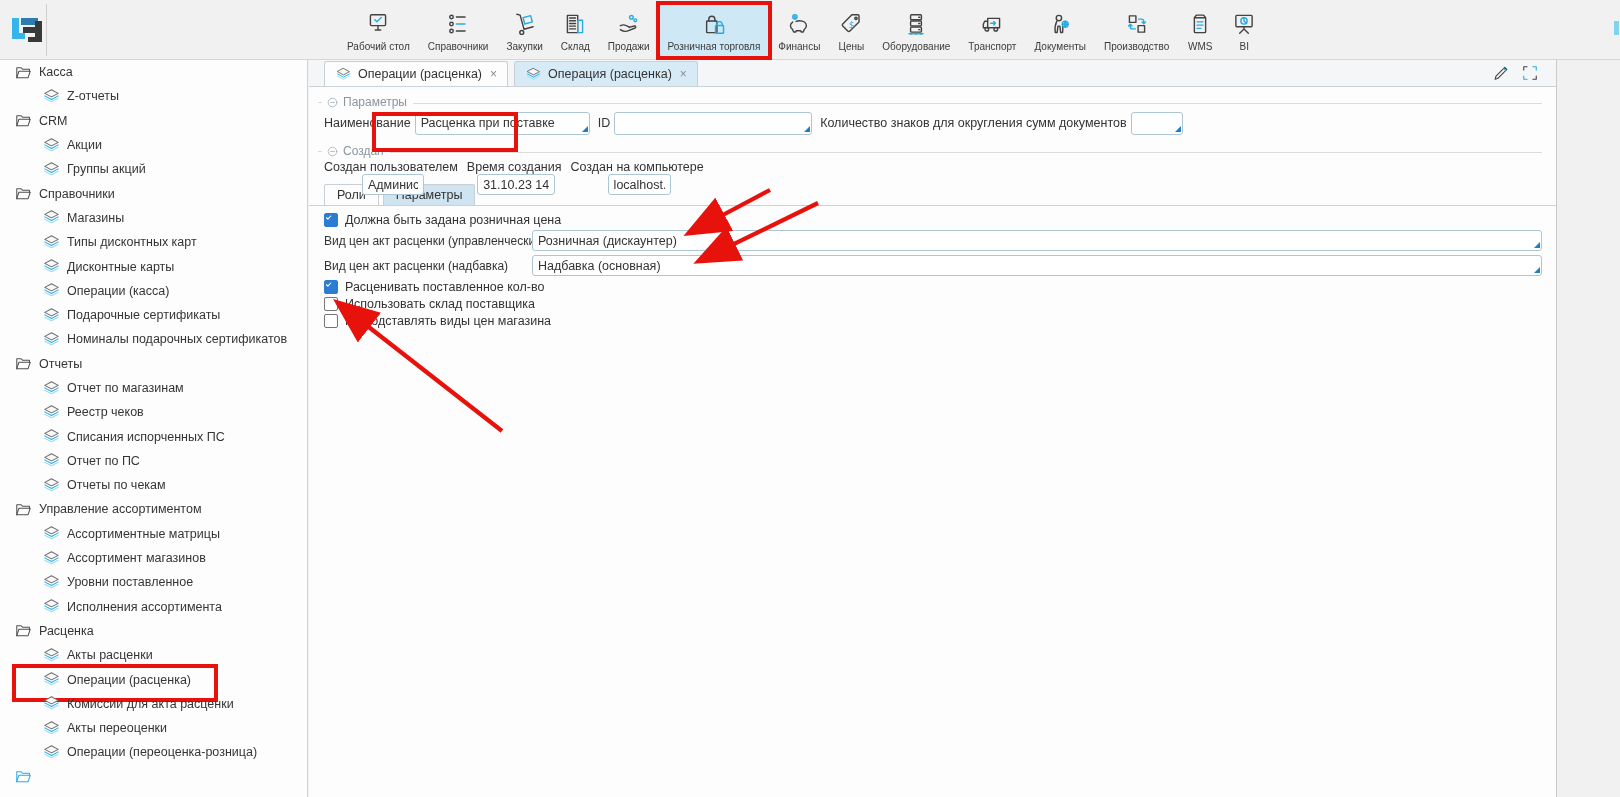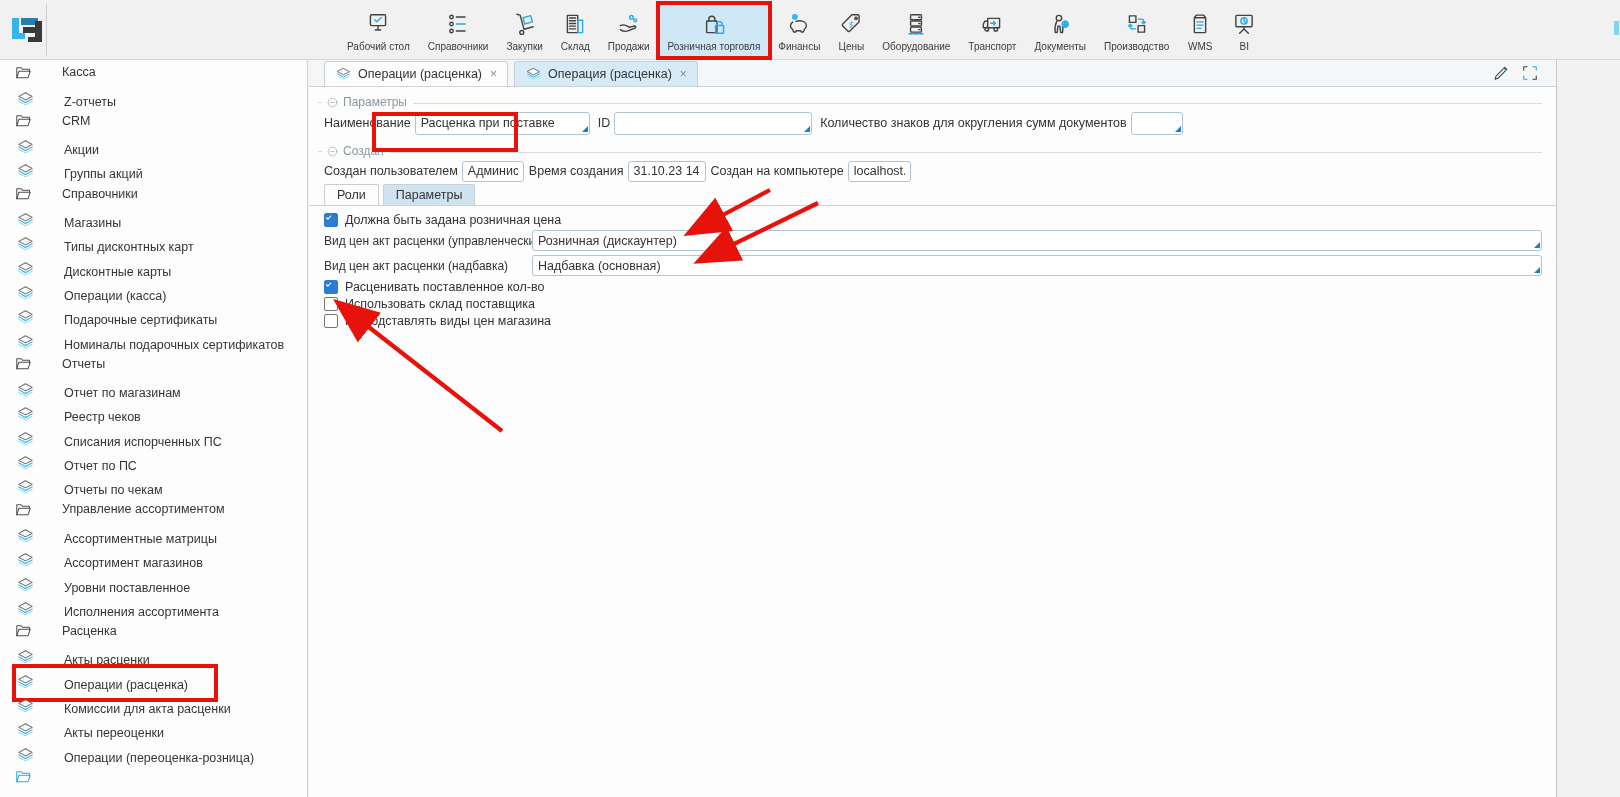--- a/index.html
+++ b/index.html
@@ -19,23 +19,23 @@
   .tb-item .ticon { height:30px; display:flex; align-items:center; }
   .tb-item .tlabel { font-size:10px; color:#3b3b3b; margin-top:2px; }
   .tb-item.hl { background:#cfe8f5; }
   .tb-item.hl::after { content:''; position:absolute; left:-3px; right:-3px; top:-1px; bottom:-2px;
     border:4px solid #e8120c; pointer-events:none; }
   .edge-tick { position:absolute; right:1px; top:21px; width:5px; height:14px; background:#7fd4f0; }
 
   
   .sidebar { position:absolute; left:0; top:60px; width:308px; height:737px;
     background:#fdfdfd; border-right:1px solid #d2d2d2; overflow:hidden; }
-  .side-row { position:relative; height:24.3px; display:flex; align-items:center; cursor:pointer;gap:23px; }
+  .side-row { position:relative; height:24.3px; display:flex; align-items:center; cursor:pointer; }
   .side-row.folder { padding-left:14px; }
-  .side-row.leaf { padding-left:16px;align-items:flex-end; }
+  .side-row.leaf { padding-left:42px; }
   .side-row .sicon { width:19px; height:19px; margin-right:6px; flex:none; }
   .side-row .slabel { font-size:12.5px; color:#353535; white-space:nowrap; }
   .side-row.hl::after { content:''; position:absolute; left:12px; top:-3px; width:198px; height:30px;
     border:4px solid #e8120c; pointer-events:none; }
 
   
   .content { position:absolute; left:309px; top:60px; width:1248px; height:737px;
     background:#fdfdfd; border-right:1px solid #c9c9c9; }
   .tabbar { position:relative; height:27px; background:#f4f6f7; border-bottom:1px solid #ccd3d8;
     display:flex; align-items:flex-end; padding-left:15px; }
@@ -61,21 +61,21 @@
   .field { display:flex; align-items:center; margin-right:8px; }
   .field label { margin-right:4px; white-space:nowrap; color:#333; }
   .inp { position:relative; display:inline-block; }
   .inp input { height:23px; border:1px solid #aec6d4; border-radius:3px; background:#fff;
     padding:0 5px; font:12.5px "Liberation Sans","DejaVu Sans",sans-serif; color:#333; width:100%; }
   .row-created .inp input { height:21px; }
   .inp.tri::after { content:''; position:absolute; right:2px; bottom:3px; width:0; height:0;
     border-left:6px solid transparent; border-bottom:6px solid #1a7fc4; }
   .pf-0 .inp { width:175px; } .pf-1 .inp { width:198px; } .pf-2 .inp { width:52px; }
   .cf-0 .inp { width:62px; } .cf-1 .inp { width:78px; } .cf-2 .inp { width:63px; }
-  .row-created .field { margin-right:5px; }
+  .row-created .field { margin-right:5px;flex-direction:column; }
 
   .subtab-strip { margin-top:3px; padding-left:15px; border-bottom:1px solid #c9d2d8;
     display:flex; align-items:flex-end; height:21px; }
   .subtab { height:21px; display:flex; align-items:center; padding:9px 12px;
     border:1px solid #c6d0d6; border-bottom:none; margin-right:4px; background:#fdfdfd;
     border-radius:2px 2px 0 0; cursor:pointer; }
   .subtab.active { background:#cfe4f0; }
 
   .options { padding:5px 14px 0 15px; }
   .opt-cb { height:17px; display:flex; align-items:center; cursor:pointer; }

